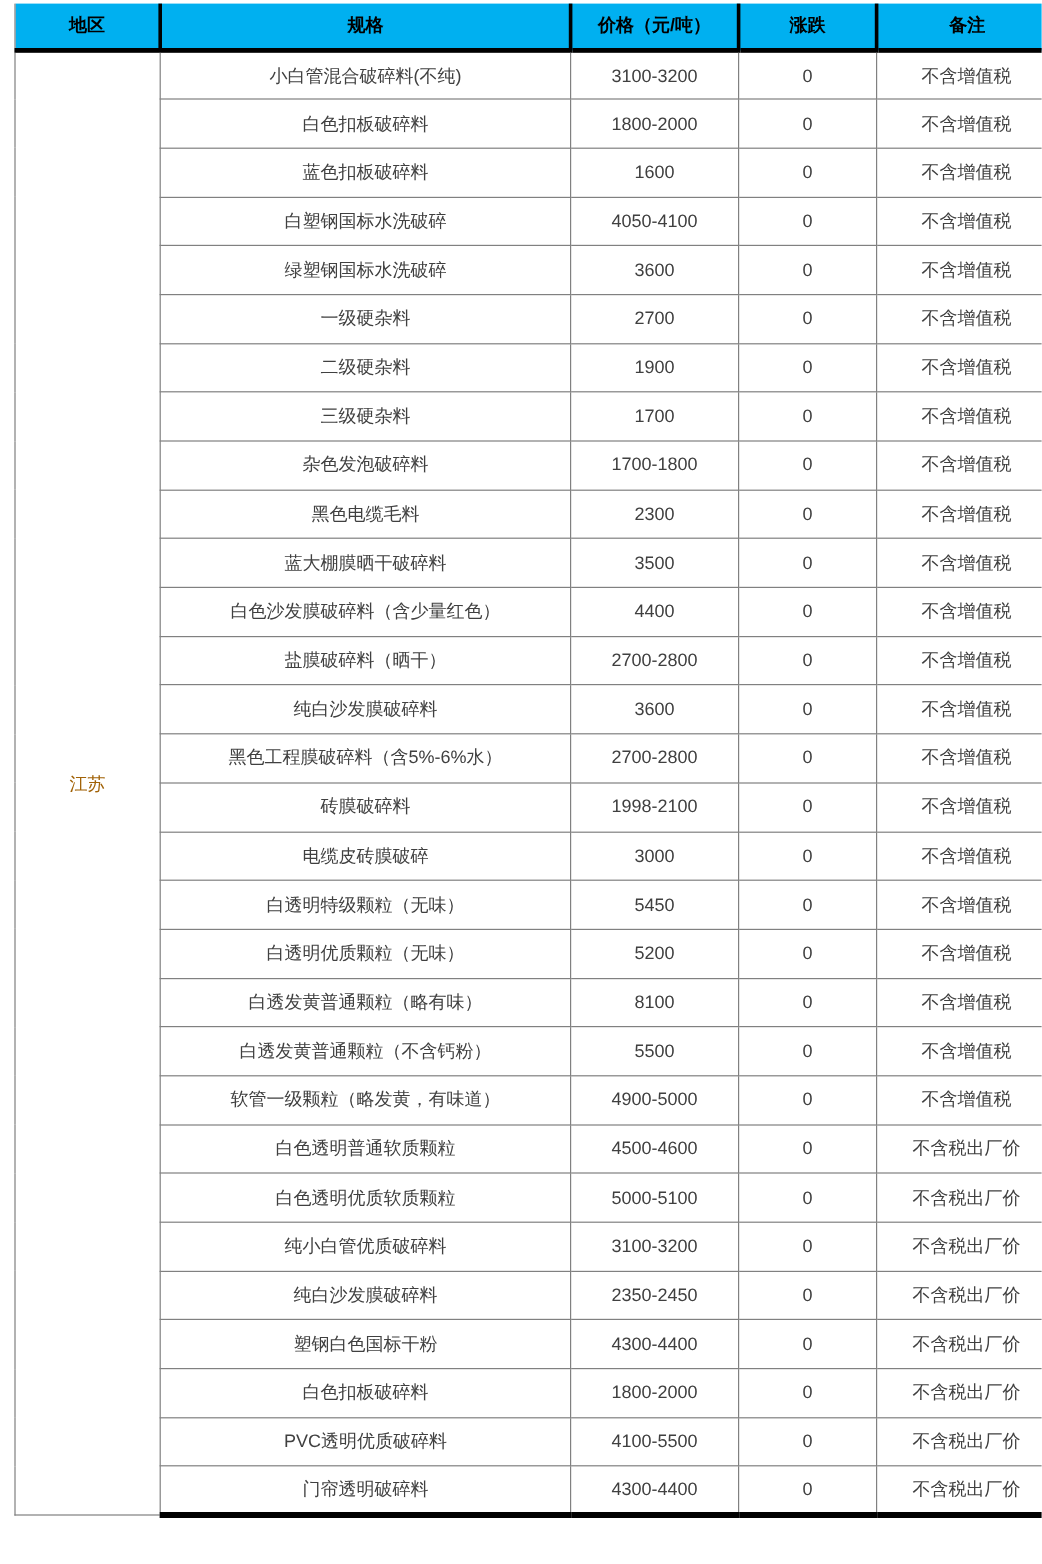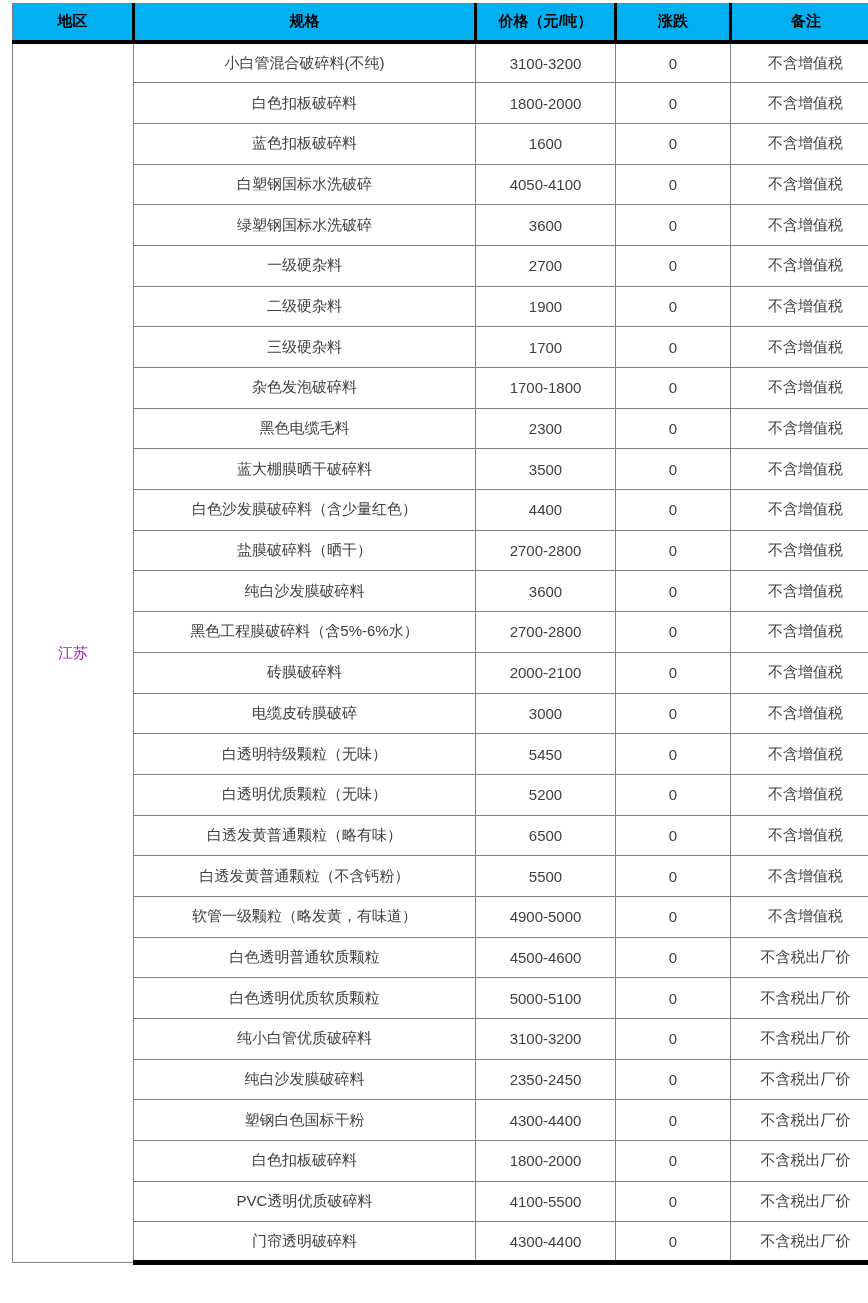--- a/index.html
+++ b/index.html
@@ -49,21 +49,21 @@
     vertical-align: middle;
     font-size: 15px;
     color: #404040;
     padding: 0 4px;
     box-sizing: border-box;
     overflow: hidden;
     white-space: nowrap;
   }
   tbody td.region-cell {
     font-size: 15px;
-    color: #a21caf;
+    color: #a16207;
   }
   tbody tr:last-child td {
     border-bottom: 5px solid #000000;
   }
   table.price-table {
     border-left: 1px solid #808080;
     border-right: 1px solid #808080;
   }
 </style>
 </head>
@@ -175,21 +175,21 @@
           <td>不含增值税</td>
         </tr>
         <tr>
           <td>黑色工程膜破碎料（含5%-6%水）</td>
           <td>2700-2800</td>
           <td>0</td>
           <td>不含增值税</td>
         </tr>
         <tr>
           <td>砖膜破碎料</td>
-          <td>2000-2100</td>
+          <td>1998-2100</td>
           <td>0</td>
           <td>不含增值税</td>
         </tr>
         <tr>
           <td>电缆皮砖膜破碎</td>
           <td>3000</td>
           <td>0</td>
           <td>不含增值税</td>
         </tr>
         <tr>
@@ -199,21 +199,21 @@
           <td>不含增值税</td>
         </tr>
         <tr>
           <td>白透明优质颗粒（无味）</td>
           <td>5200</td>
           <td>0</td>
           <td>不含增值税</td>
         </tr>
         <tr>
           <td>白透发黄普通颗粒（略有味）</td>
-          <td>6500</td>
+          <td>8100</td>
           <td>0</td>
           <td>不含增值税</td>
         </tr>
         <tr>
           <td>白透发黄普通颗粒（不含钙粉）</td>
           <td>5500</td>
           <td>0</td>
           <td>不含增值税</td>
         </tr>
         <tr>

